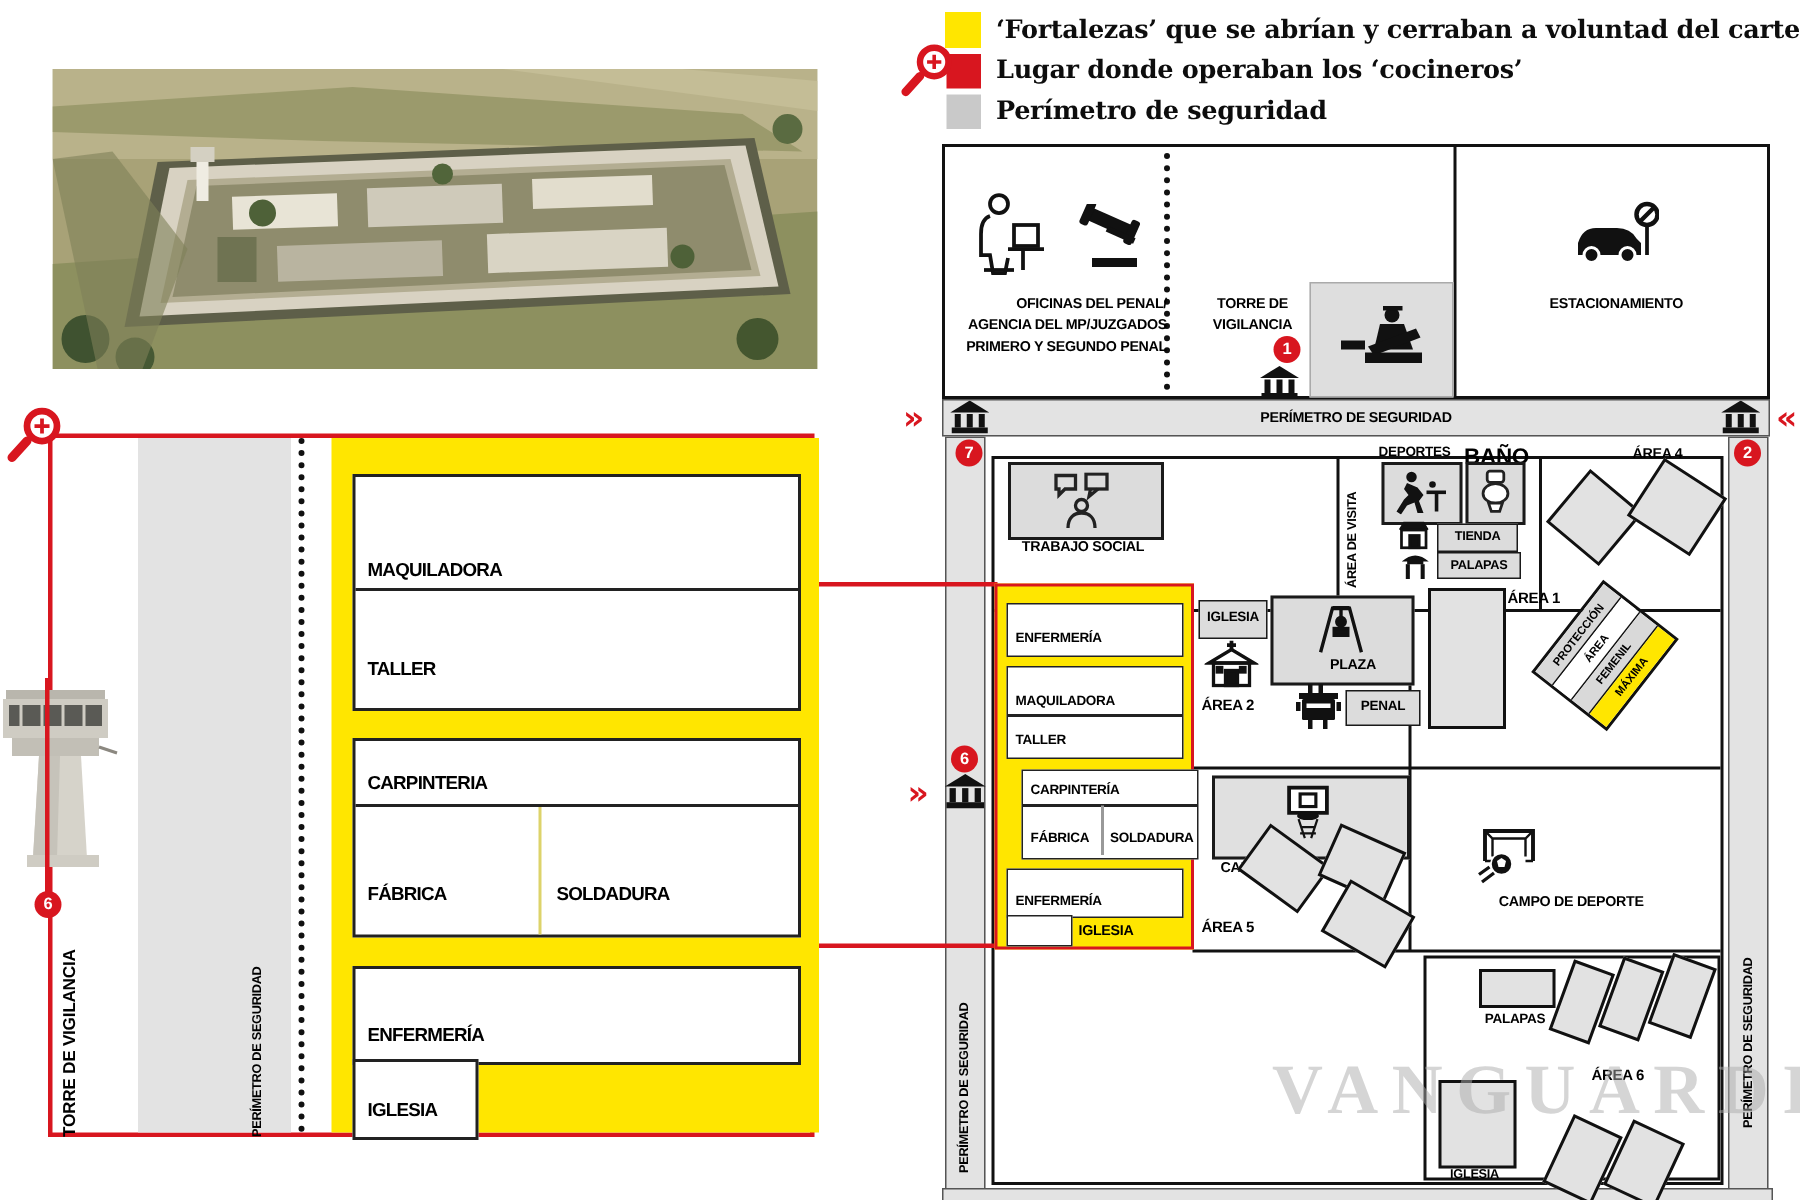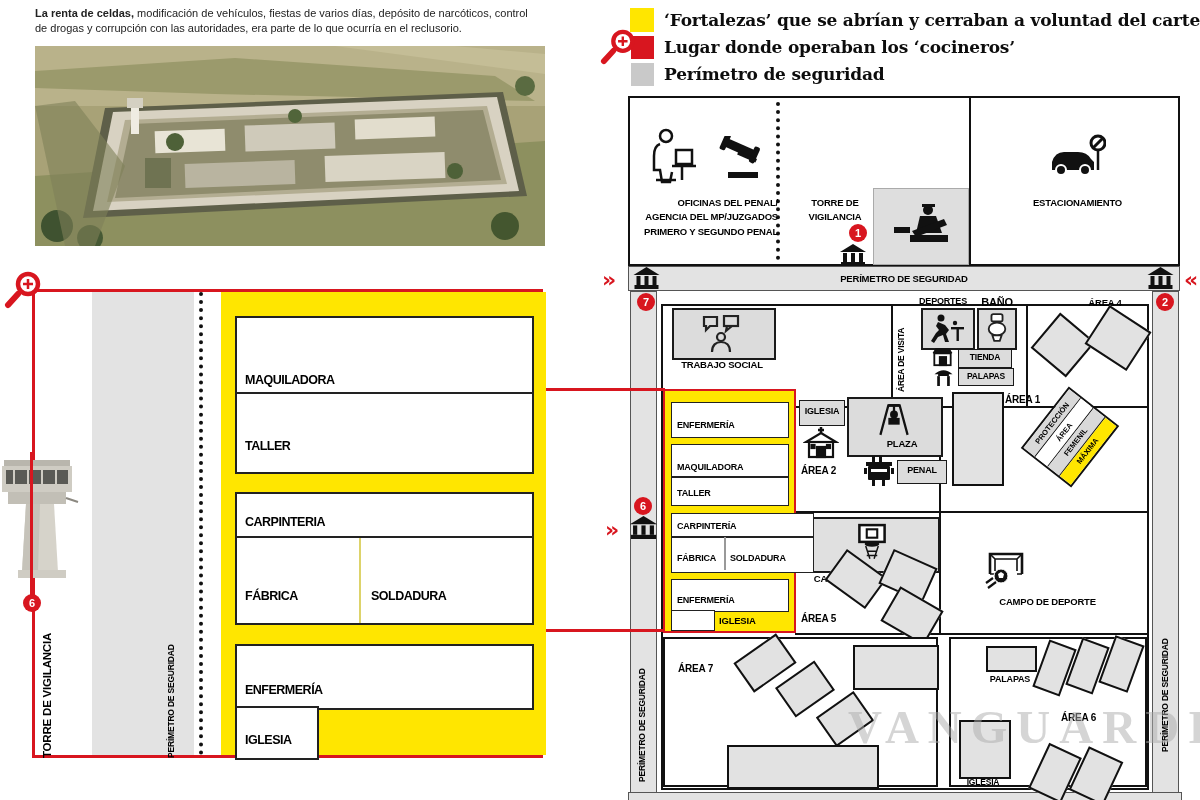--- a/index.html
+++ b/index.html
@@ -22,23 +22,20 @@
              color:#0d0d0d;letter-spacing:-0.2px;white-space:nowrap;}
   .body-txt{font:11px/1.35 "Liberation Sans",sans-serif;color:#222;}
   .dotline{position:absolute;width:0;border-left:4px dotted #111;}
   svg{display:block;}
 </style>
 </head>
 <body>
 
 <div id="page">
 
-  <div class="abs body-txt" style="left:35px;top:6px;width:505px;">
-    <b>La renta de celdas,</b><span> modificación de vehículos, fiestas de varios días, depósito de narcóticos, control de drogas y corrupción con las autoridades, era parte de lo que ocurría en el reclusorio.</span>
-  </div>
 
   <div class="abs" style="left:35px;top:46px;width:510px;height:200px;">
     <svg width="510" height="200" viewBox="0 0 510 200">
       <rect width="510" height="200" fill="#a8a277"></rect>
       <rect width="510" height="60" fill="#b9b28a"></rect>
       <polygon points="0,130 510,95 510,200 0,200" fill="#8d905f"></polygon>
       <polygon points="300,0 510,28 510,8 330,-8" fill="#c4bd96"></polygon>
       <polygon points="0,25 200,12 460,30 500,55 180,48 0,42" fill="#9b9a6c"></polygon>
 
       <polygon points="70,62 468,46 492,150 48,172" fill="#5e5f49"></polygon>
@@ -282,21 +279,21 @@
         <circle cx="21" cy="22" r="4"></circle>
         <path d="M12 37c0-7 4-10 9-10s9 3 9 10"></path>
       </svg>
     </div>
   </div>
   <div class="lb ctr" style="left:662px;top:360px;width:120px;">TRABAJO SOCIAL</div>
 
 
   <div class="lb vtext" style="left:897px;top:308px;height:84px;font-size:8.5px;">ÁREA DE VISITA</div>
   <div class="lb ctr" style="left:913px;top:297px;width:60px;font-size:9px;">DEPORTES</div>
-  <div class="lb ctr" style="left:976px;top:297px;width:42px;font-size:11px;">BAÑO</div>
+  <div class="lb ctr" style="left:976px;top:297px;width:42px;font-size:15px;">BAÑO</div>
   <div class="gb" style="left:921px;top:308px;width:50px;height:38px;">
     <div class="abs" style="left:6px;top:3px;">
       <svg width="38" height="30" viewBox="0 0 38 30">
         <circle cx="12" cy="5" r="3.5" fill="#111"></circle>
         <path d="M9 9l7 3 4 5-3 4 3 8h-4l-2-7-5 2-4 6-3-2 5-8 3-3-3-4z" fill="#111"></path>
         <circle cx="26" cy="10" r="2.2" fill="#111"></circle>
         <rect x="22" y="14" width="13" height="2.4" fill="#111"></rect>
         <rect x="27.5" y="16" width="2.4" height="12" fill="#111"></rect>
       </svg>
     </div>
@@ -418,28 +415,20 @@
       <path d="M6 26V6h32v20" fill="none" stroke="#111" stroke-width="2.6"></path>
       <path d="M6 6l5 5h22l5-5M11 11v12m22-12v12m-27 3h5m22 0h5" stroke="#111" stroke-width="1.6" fill="none"></path>
       <circle cx="17" cy="28" r="7" fill="#111"></circle>
       <circle cx="17" cy="28" r="7" fill="none" stroke="#fff" stroke-width="1"></circle>
       <path d="M14 26l3-2 3 2-1 4h-4z" fill="#fff"></path>
       <path d="M4 40l8-6M2 35l7-5" stroke="#111" stroke-width="2.2"></path>
     </svg>
   </div>
   <div class="lb ctr" style="left:985px;top:597px;width:125px;">CAMPO DE DEPORTE</div>
 
-  <div class="abs" style="left:663px;top:637px;width:275px;height:150px;border:2.5px solid #111;box-sizing:border-box;background:#fff;">
-    <div class="lb" style="left:13px;top:25px;font-size:10px;">ÁREA 7</div>
-    <div class="rr" style="left:74px;top:6px;width:48px;height:32px;transform:rotate(-35deg);"></div>
-    <div class="rr" style="left:116px;top:32px;width:44px;height:32px;transform:rotate(-35deg);"></div>
-    <div class="rr" style="left:157px;top:62px;width:42px;height:32px;transform:rotate(-35deg);"></div>
-    <div class="rr" style="left:188px;top:6px;width:82px;height:41px;"></div>
-    <div class="rr" style="left:62px;top:106px;width:148px;height:40px;"></div>
-  </div>
 
   <div class="abs" style="left:949px;top:637px;width:198px;height:150px;border:2.5px solid #111;box-sizing:border-box;background:#fff;">
     <div class="rr" style="left:35px;top:7px;width:47px;height:22px;"></div>
     <div class="lb ctr" style="left:25px;top:36px;width:68px;font-size:9px;">PALAPAS</div>
     <div class="rr" style="left:89px;top:4px;width:25px;height:46px;transform:rotate(20deg);"></div>
     <div class="rr" style="left:122px;top:2px;width:25px;height:46px;transform:rotate(20deg);"></div>
     <div class="rr" style="left:155px;top:0px;width:27px;height:46px;transform:rotate(20deg);"></div>
     <div class="lb" style="left:110px;top:74px;font-size:10px;">ÁREA 6</div>
     <div class="rr" style="left:8px;top:81px;width:48px;height:55px;"></div>
     <div class="lb ctr" style="left:8px;top:139px;width:48px;font-size:8.5px;">IGLESIA</div>
@@ -449,21 +438,21 @@
 
   <div class="abs" style="left:663px;top:389px;width:133px;height:244px;background:#ffe600;border:2.5px solid #d8161f;box-sizing:border-box;z-index:10;">
     <div class="wbox" style="left:6px;top:11px;width:116px;height:34px;border-width:1.5px;">
       <div class="lb" style="left:5px;top:18px;font-size:9px;">ENFERMERÍA</div>
     </div>
     <div class="wbox" style="left:6px;top:53px;width:116px;height:60px;border-width:1.5px;">
       <div class="lb" style="left:5px;top:18px;font-size:9px;">MAQUILADORA</div>
       <div class="abs" style="left:0;top:31px;width:100%;height:1.5px;background:#222;"></div>
       <div class="lb" style="left:5px;top:44px;font-size:9px;">TALLER</div>
     </div>
-    <div class="wbox" style="left:6px;top:122px;width:116px;height:58px;border-width:1.5px;padding-left:25px;">
+    <div class="wbox" style="left:16px;top:122px;width:116px;height:58px;border-width:1.5px;">
       <div class="lb" style="left:5px;top:8px;font-size:9px;">CARPINTERÍA</div>
       <div class="abs" style="left:0;top:22px;width:100%;height:1.5px;background:#222;"></div>
       <div class="abs" style="left:52px;top:23px;width:1.5px;height:33px;background:#999;"></div>
       <div class="lb" style="left:5px;top:40px;font-size:9px;">FÁBRICA</div>
       <div class="lb" style="left:58px;top:40px;font-size:9px;">SOLDADURA</div>
     </div>
     <div class="wbox" style="left:6px;top:188px;width:116px;height:31px;border-width:1.5px;">
       <div class="lb" style="left:5px;top:16px;font-size:9px;">ENFERMERÍA</div>
     </div>
     <div class="wbox" style="left:6px;top:219px;width:42px;height:19px;border-width:1.5px;"></div>

